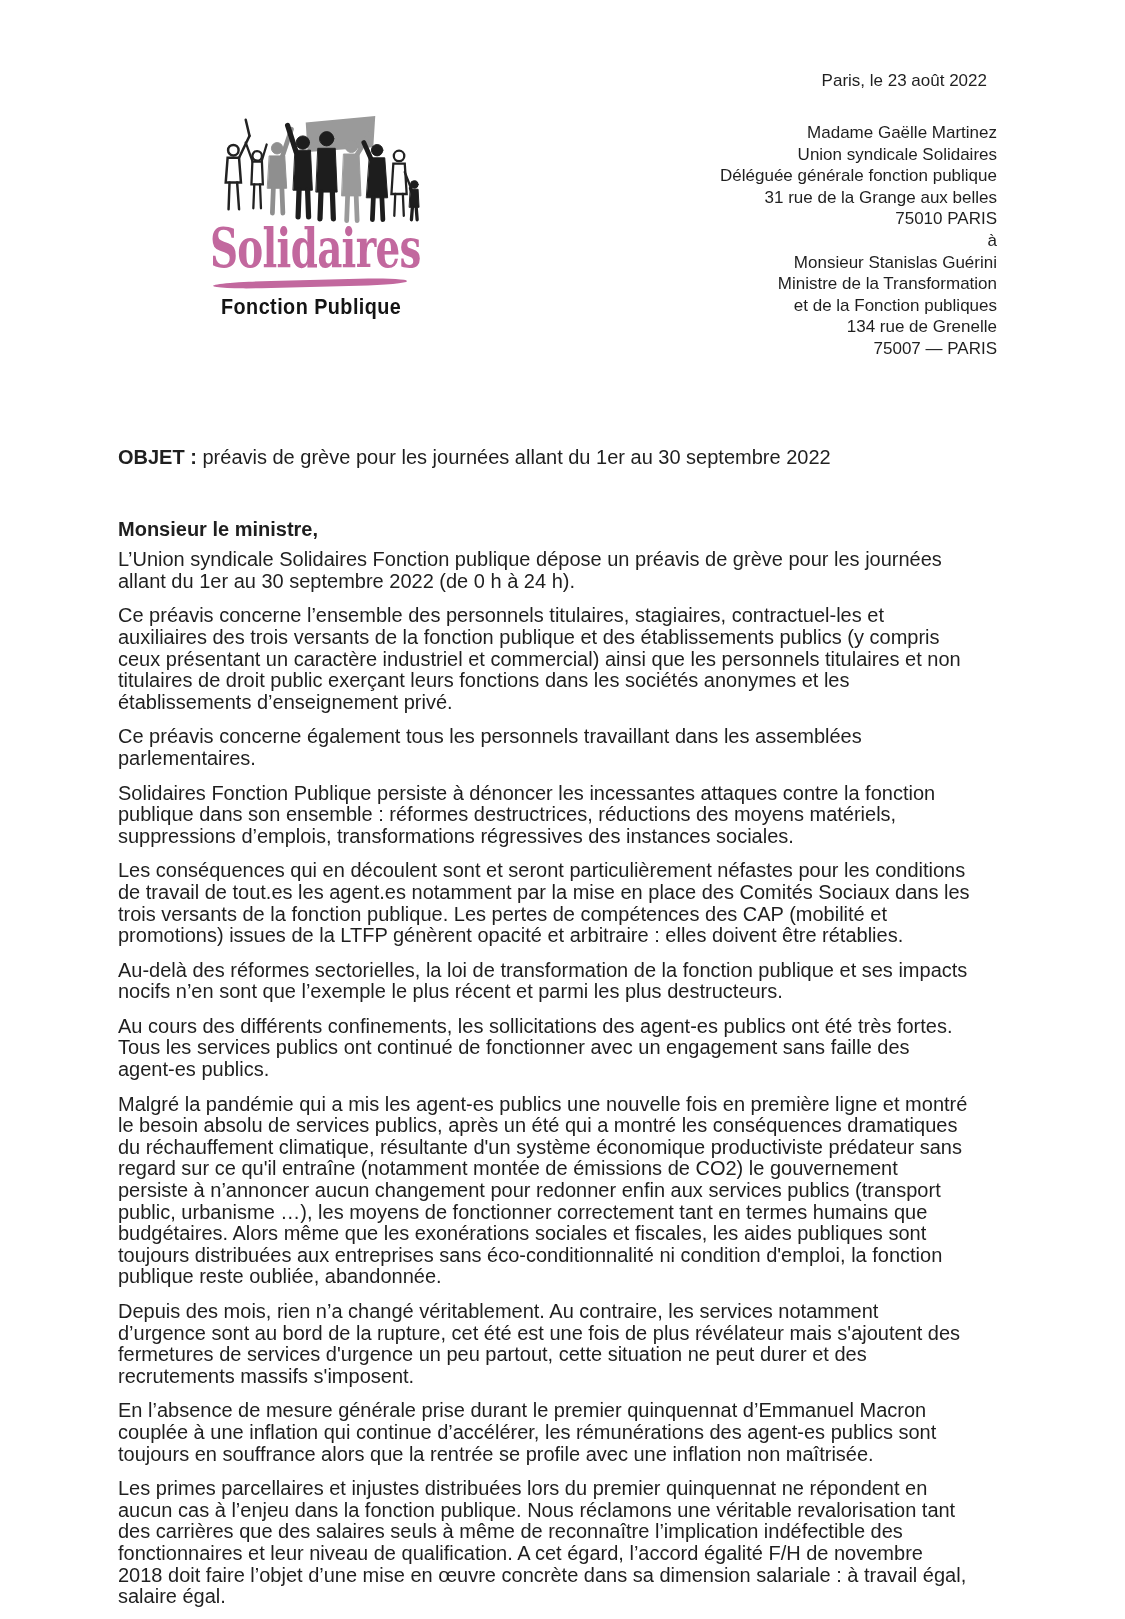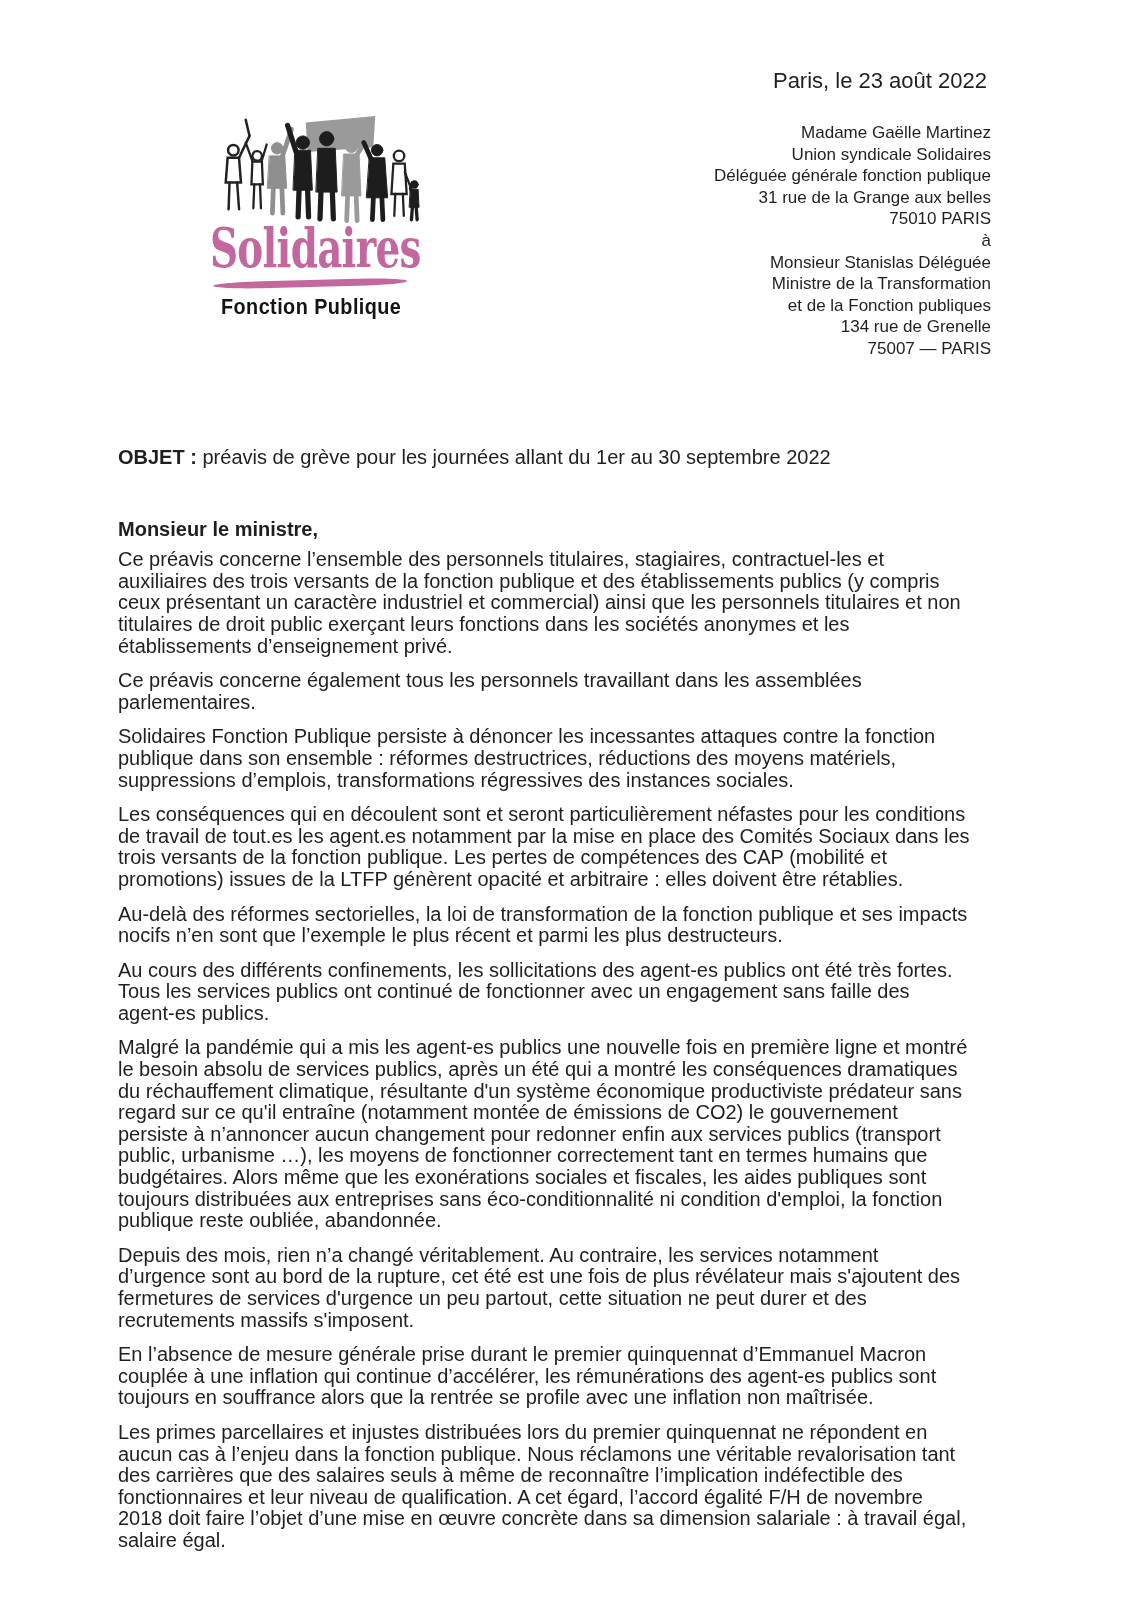--- a/index.html
+++ b/index.html
@@ -6,24 +6,24 @@
   .page {
     position:relative;
     width:1125px; height:1619px;
     background:#ffffff;
     font-family:"Liberation Sans", sans-serif;
     color:#1f1f1f;
     overflow:hidden;
   }
   .date-line {
     position:absolute; top:70px; right:138px;
-    font-size:22px; line-height:21.6px;
+    font-size:17px; line-height:21.6px;
   }
   .address-block {
-    position:absolute; top:122px; right:134px;
+    position:absolute; top:122px; right:128px;
     text-align:right; font-size:17px; line-height:21.6px;
   }
   
   .logo { position:absolute; top:113px; left:210px; width:230px; }
   .logo-crowd { display:block; margin-left:10px; }
   .logo-word {
     font-family:"DejaVu Serif", serif;
     font-weight:bold;
     font-size:54px; line-height:1;
     color:#c2689e;
@@ -149,33 +149,34 @@
     <div class="logo-sub">Fonction Publique</div>
   </div>
 
   <div class="address-block">
     <div>Madame Gaëlle Martinez</div>
     <div>Union syndicale Solidaires</div>
     <div>Déléguée générale fonction publique</div>
     <div>31 rue de la Grange aux belles</div>
     <div>75010 PARIS</div>
     <div>à</div>
-    <div>Monsieur Stanislas Déléguée</div>
+    <div>Monsieur Stanislas Guérini</div>
     <div>Ministre de la Transformation</div>
     <div>et de la Fonction publiques</div>
     <div>134 rue de Grenelle</div>
     <div>75007 — PARIS</div>
   </div>
 
   <div class="content">
     <div class="objet">
       <span class="b">OBJET :</span>
       <span>préavis de grève pour les journées allant du 1er au 30 septembre 2022</span>
     </div>
     <div class="salutation">Monsieur le ministre,</div>
+    <p>L’Union syndicale Solidaires Fonction publique dépose un préavis de grève pour les journées allant du 1er au 30 septembre 2022 (de 0 h à 24 h).</p>
     <p>Ce préavis concerne l’ensemble des personnels titulaires, stagiaires, contractuel-les et auxiliaires des trois versants de la fonction publique et des établissements publics (y compris ceux présentant un caractère industriel et commercial) ainsi que les personnels titulaires et non titulaires de droit public exerçant leurs fonctions dans les sociétés anonymes et les établissements d’enseignement privé.</p>
     <p>Ce préavis concerne également tous les personnels travaillant dans les assemblées parlementaires.</p>
     <p>Solidaires Fonction Publique persiste à dénoncer les incessantes attaques contre la fonction publique dans son ensemble : réformes destructrices, réductions des moyens matériels, suppressions d’emplois, transformations régressives des instances sociales.</p>
     <p>Les conséquences qui en découlent sont et seront particulièrement néfastes pour les conditions de travail de tout.es les agent.es notamment par la mise en place des Comités Sociaux dans les trois versants de la fonction publique. Les pertes de compétences des CAP (mobilité et promotions) issues de la LTFP génèrent opacité et arbitraire : elles doivent être rétablies.</p>
     <p>Au-delà des réformes sectorielles, la loi de transformation de la fonction publique et ses impacts nocifs n’en sont que l’exemple le plus récent et parmi les plus destructeurs.</p>
     <p>Au cours des différents confinements, les sollicitations des agent-es publics ont été très fortes. Tous les services publics ont continué de fonctionner avec un engagement sans faille des agent-es publics.</p>
     <p>Malgré la pandémie qui a mis les agent-es publics une nouvelle fois en première ligne et montré le besoin absolu de services publics, après un été qui a montré les conséquences dramatiques du réchauffement climatique, résultante d'un système économique productiviste prédateur sans regard sur ce qu'il entraîne (notamment montée de émissions de CO2) le gouvernement persiste à n’annoncer aucun changement pour redonner enfin aux services publics (transport public, urbanisme …), les moyens de fonctionner correctement tant en termes humains que budgétaires. Alors même que les exonérations sociales et fiscales, les aides publiques sont toujours distribuées aux entreprises sans éco-conditionnalité ni condition d'emploi, la fonction publique reste oubliée, abandonnée.</p>
     <p>Depuis des mois, rien n’a changé véritablement. Au contraire, les services notamment d’urgence sont au bord de la rupture, cet été est une fois de plus révélateur mais s'ajoutent des fermetures de services d'urgence un peu partout, cette situation ne peut durer et des recrutements massifs s'imposent.</p>
     <p>En l’absence de mesure générale prise durant le premier quinquennat d’Emmanuel Macron couplée à une inflation qui continue d’accélérer, les rémunérations des agent-es publics sont toujours en souffrance alors que la rentrée se profile avec une inflation non maîtrisée.</p>
     <p>Les primes parcellaires et injustes distribuées lors du premier quinquennat ne répondent en aucun cas à l’enjeu dans la fonction publique. Nous réclamons une véritable revalorisation tant des carrières que des salaires seuls à même de reconnaître l’implication indéfectible des fonctionnaires et leur niveau de qualification. A cet égard, l’accord égalité F/H de novembre 2018 doit faire l’objet d’une mise en œuvre concrète dans sa dimension salariale : à travail égal, salaire égal.</p>

